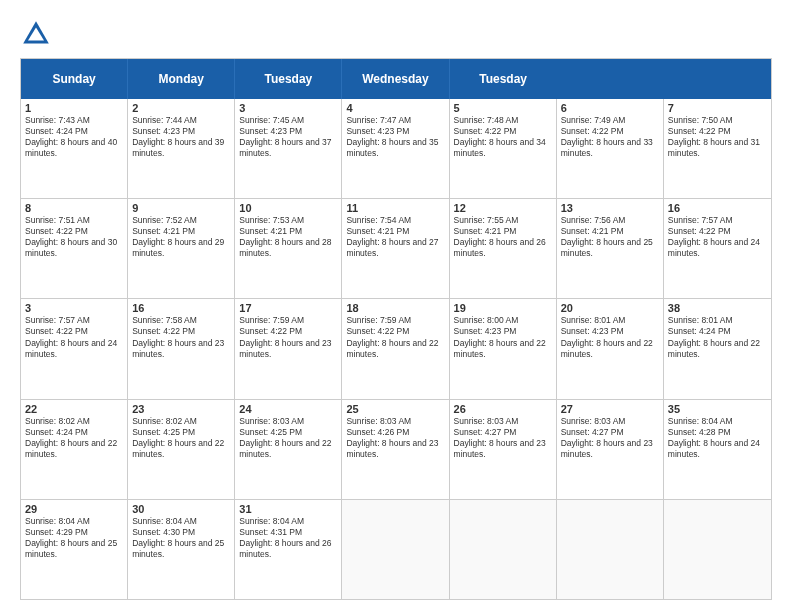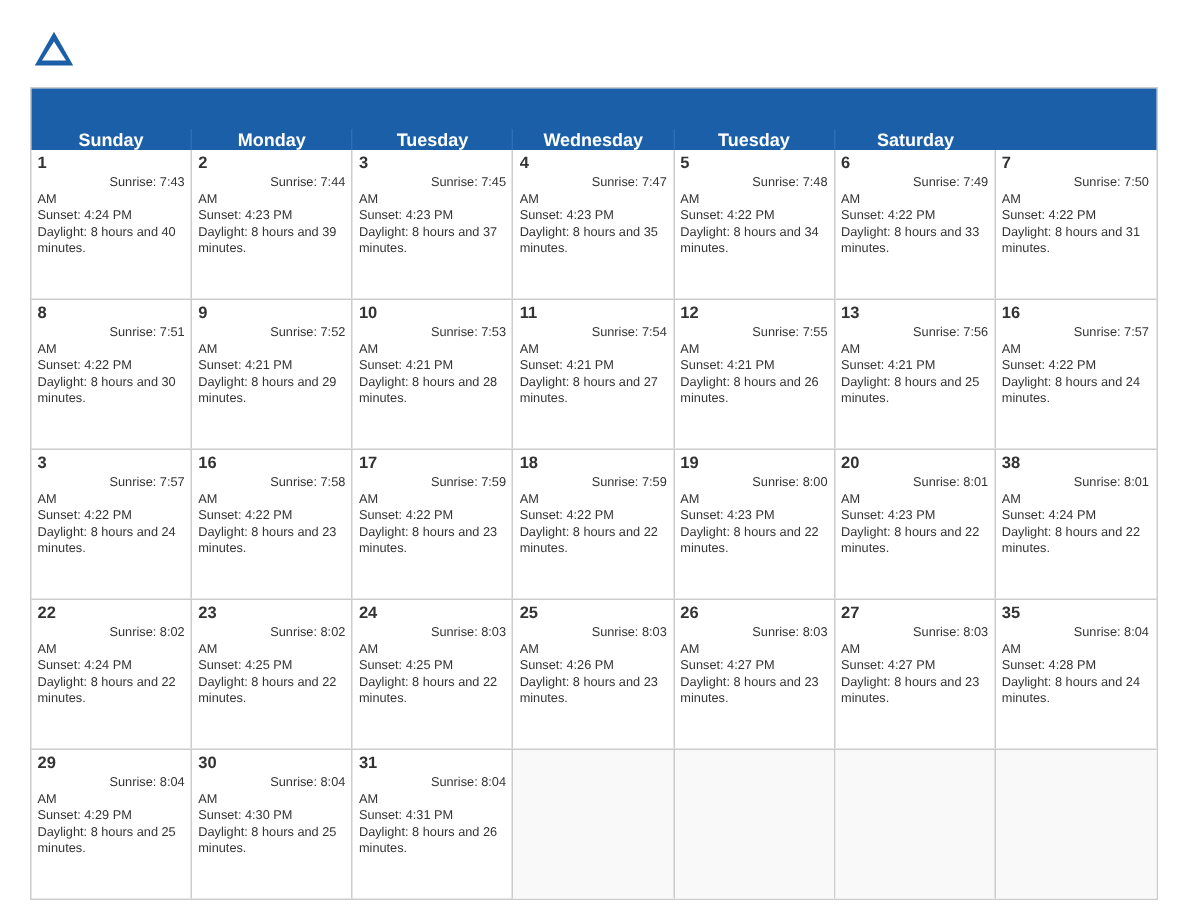--- a/index.html
+++ b/index.html
@@ -62,23 +62,22 @@
     .cal-header {
       display: grid;
       grid-template-columns: repeat(7, 1fr);
       background: #1a5fa8;
     }
     .cal-header-cell {
       color: #fff;
       font-size: 12px;
       font-weight: bold;
       text-align: center;
-      padding: 0 2px;
+      padding: 13px 2px;
       border-right: 1px solid #2a6fb8;
-      margin-top: 27px;
     }
     .cal-header-cell:last-child { border-right: none; }
     .cal-body {
       flex: 1;
       display: flex;
       flex-direction: column;
     }
     .cal-row {
       display: grid;
       grid-template-columns: repeat(7, 1fr);
@@ -100,21 +99,20 @@
     .day-num {
       font-size: 11px;
       font-weight: bold;
       display: block;
       margin-bottom: 1px;
     }
     .cell-text {
       font-size: 8.5px;
       line-height: 1.3;
       color: #333;
-      margin-left: 48px;
     }
   </style>
 </head>
 <body>
 
 <div class="page">
   <div class="header">
     <div class="logo">
       <svg class="logo-icon" viewBox="0 0 40 40">
         <polygon points="20,4 36,32 4,32" fill="#1a5fa8"></polygon>
@@ -131,21 +129,20 @@
     </div>
   </div>
 
   <div class="calendar">
     <div class="cal-header" id="cal-header">
         <div class="cal-header-cell">Sunday</div>
         <div class="cal-header-cell">Monday</div>
         <div class="cal-header-cell">Tuesday</div>
         <div class="cal-header-cell">Wednesday</div>
         <div class="cal-header-cell">Tuesday</div>
-        <div class="cal-header-cell">Saturday</div>
       </div>
     <div class="cal-body" id="cal-body">
         <div class="cal-row">
           <div class="cal-cell"><span class="day-num">1</span><span class="cell-text">Sunrise: 7:43 AM<br>Sunset: 4:24 PM<br>Daylight: 8 hours and 40 minutes.</span></div>
           <div class="cal-cell"><span class="day-num">2</span><span class="cell-text">Sunrise: 7:44 AM<br>Sunset: 4:23 PM<br>Daylight: 8 hours and 39 minutes.</span></div>
           <div class="cal-cell"><span class="day-num">3</span><span class="cell-text">Sunrise: 7:45 AM<br>Sunset: 4:23 PM<br>Daylight: 8 hours and 37 minutes.</span></div>
           <div class="cal-cell"><span class="day-num">4</span><span class="cell-text">Sunrise: 7:47 AM<br>Sunset: 4:23 PM<br>Daylight: 8 hours and 35 minutes.</span></div>
           <div class="cal-cell"><span class="day-num">5</span><span class="cell-text">Sunrise: 7:48 AM<br>Sunset: 4:22 PM<br>Daylight: 8 hours and 34 minutes.</span></div>
           <div class="cal-cell"><span class="day-num">6</span><span class="cell-text">Sunrise: 7:49 AM<br>Sunset: 4:22 PM<br>Daylight: 8 hours and 33 minutes.</span></div>
           <div class="cal-cell"><span class="day-num">7</span><span class="cell-text">Sunrise: 7:50 AM<br>Sunset: 4:22 PM<br>Daylight: 8 hours and 31 minutes.</span></div>

